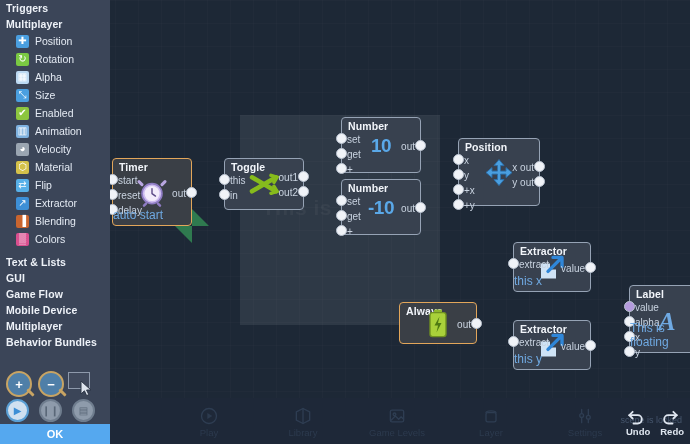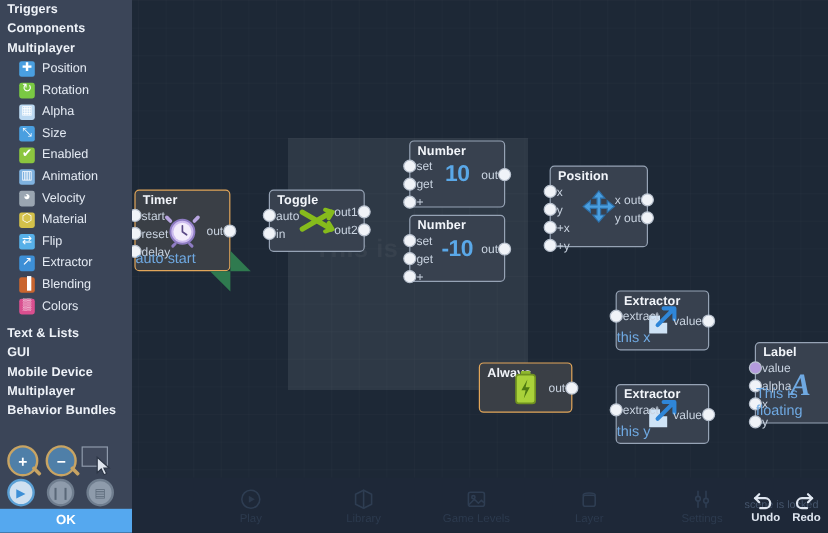--- a/index.html
+++ b/index.html
@@ -164,21 +164,21 @@
       </div>
       <div class="corner-handle" style="left: 180px; top: 214px;"></div>
       <div class="node" style="left: 224px; top: 158px; width: 80px; height: 52px;">
         <div class="title">Toggle</div>
         <div class="glyph" style="left:50%;top:50%;transform:translate(-50%,-45%)"><svg width="30" height="24" viewBox="0 0 30 24">
             <path d="M3 5 L27 19 M3 19 L27 5" stroke="#86bb1c" stroke-width="4.5" stroke-linecap="round"></path>
             <path d="M22 3 L28 5 L25 10" fill="none" stroke="#86bb1c" stroke-width="3.5" stroke-linecap="round"></path>
             <path d="M22 21 L28 19 L25 14" fill="none" stroke="#86bb1c" stroke-width="3.5" stroke-linecap="round"></path>
           </svg></div>
         <div class="port" style="left:-6px;top:15px"></div>
-        <div class="plabel" style="left:5px;top:16px">auto</div>
+        <div class="plabel" style="left:5px;top:16px">this</div>
         <div class="port" style="left:-6px;top:30px"></div>
         <div class="plabel" style="left:5px;top:31px">in</div>
         <div class="port" style="right:-6px;top:12px"></div>
         <div class="plabel r" style="right:5px;top:13px">out1</div>
         <div class="port" style="right:-6px;top:27px"></div>
         <div class="plabel r" style="right:5px;top:28px">out2</div>
       </div>
       <div class="node" style="left: 341px; top: 117px; width: 80px; height: 56px;">
         <div class="title">Number</div>
         <div class="nval" style="left:50%;top:50%;transform:translate(-50%,-45%)">10</div>
@@ -328,21 +328,20 @@
           <path d="M20 11 H10 a5 5 0 0 0 0 10 H15"></path>
       </svg>
       <span>Redo</span>
     </div>
   </div>
 </div>
 
 <div id="sidebar">
   <div id="cats-top">
       <div class="cat">Triggers</div>
-      <div class="cat">Components</div>
       <div class="cat">Multiplayer</div>
     </div>
   <div id="props">
       <div class="prop">
         <span class="picon" style="background: rgb(74, 159, 224); color: rgb(255, 255, 255);">✚</span>
         <span class="lbl">Position</span>
       </div>
       <div class="prop">
         <span class="picon" style="background: rgb(122, 201, 67); color: rgb(255, 255, 255);">↻</span>
         <span class="lbl">Rotation</span>
@@ -385,20 +384,21 @@
       </div>
       <div class="prop">
         <span class="picon" style="background: rgb(217, 79, 143); color: rgb(255, 255, 255);">▒</span>
         <span class="lbl">Colors</span>
       </div>
     </div>
   <div style="height:6px"></div>
   <div id="cats-bottom">
       <div class="cat">Text &amp; Lists</div>
       <div class="cat">GUI</div>
+      <div class="cat">Game Flow</div>
       <div class="cat">Mobile Device</div>
       <div class="cat">Multiplayer</div>
       <div class="cat">Behavior Bundles</div>
     </div>
 
   <div id="zoomrow">
     <div class="magbtn" style="left:2px;top:0">
       <span>+</span>
     </div>
     <div class="magbtn" style="left:34px;top:0">

